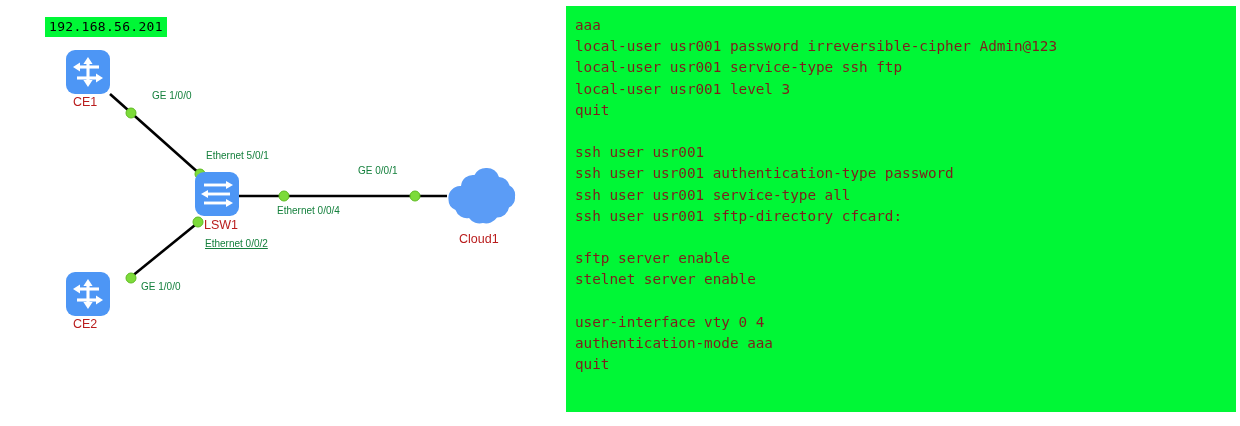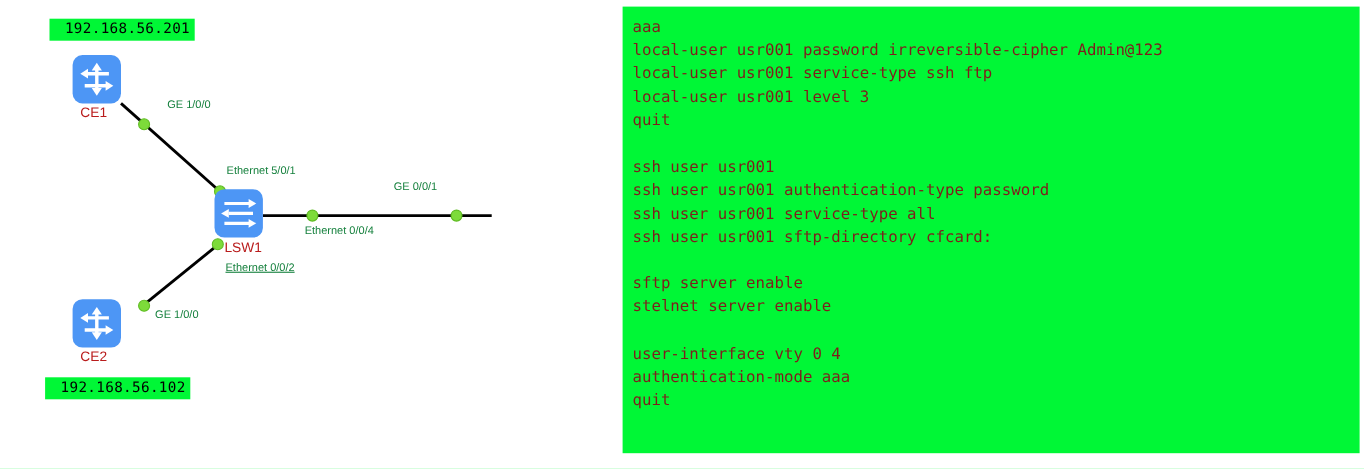--- a/index.html
+++ b/index.html
@@ -34,21 +34,21 @@
   }
 
   .ip-badge {
     position: absolute;
     background: #00f736;
     color: #000000;
     font-family: "DejaVu Sans Mono", "Liberation Mono", monospace;
     font-size: 13px;
     line-height: 17px;
     letter-spacing: 0.3px;
-    padding: 1px 4px 2px 14px;
+    padding: 1px 4px 2px 4px;
     white-space: nowrap;
   }
   #badge-ce1 { left: 45px; top: 17px; }
   #badge-ce2 { left: 41px; top: 343px; }
 
   .device { position: absolute; }
 
   .router-icon, .switch-icon {
     width: 44px;
     height: 44px;
@@ -135,21 +135,20 @@
     <circle cx="131" cy="113" r="5" fill="#7ddb3a" stroke="#5fbc22" stroke-width="1"></circle>
     <circle cx="200" cy="174" r="5" fill="#7ddb3a" stroke="#5fbc22" stroke-width="1"></circle>
     <circle cx="198" cy="222" r="5" fill="#7ddb3a" stroke="#5fbc22" stroke-width="1"></circle>
     <circle cx="131" cy="278" r="5" fill="#7ddb3a" stroke="#5fbc22" stroke-width="1"></circle>
     <circle cx="284" cy="196" r="5" fill="#7ddb3a" stroke="#5fbc22" stroke-width="1"></circle>
     <circle cx="415" cy="196" r="5" fill="#7ddb3a" stroke="#5fbc22" stroke-width="1"></circle>
   </svg>
 
   <div class="ip-badge" id="badge-ce1">192.168.56.201</div>
 
-  <div class="ip-badge" id="badge-ce2">192.168.56.102</div>
 
   <div class="device" id="dev-ce1">
     <div class="router-icon">
       <svg viewBox="0 0 44 44" xmlns="http://www.w3.org/2000/svg">
         <g stroke="#ffffff" stroke-width="3.1" fill="none" stroke-linecap="butt">
           <path d="M22 11 L22 33"></path>
           <path d="M11 17 L33 17"></path>
           <path d="M11 28 L33 28"></path>
         </g>
         <g fill="#ffffff">
@@ -193,20 +192,43 @@
         <g fill="#ffffff">
           <polygon points="38,13 31,9 31,17"></polygon>
           <polygon points="6,22 13,18 13,26"></polygon>
           <polygon points="38,31 31,27 31,35"></polygon>
         </g>
       </svg>
     </div>
     <div class="device-label">LSW1</div>
   </div>
 
+  <div class="device" id="dev-cloud">
+    <div class="cloud-shape">
+      <svg viewBox="0 0 84 66" xmlns="http://www.w3.org/2000/svg">
+        <path fill="#5b9cf6" d="
+          M24,22
+          a12,12 0 0,1 13.5,-11
+          a13,13 0 0,1 12,-7
+          a12.5,12.5 0 0,1 12.5,9
+          a11,11 0 0,1 10.5,8.5
+          a11,11 0 0,1 5.5,11
+          a11.5,11.5 0 0,1 -6,11
+          a12,12 0 0,1 -12,10
+          a13,13 0 0,1 -14,5.5
+          a13,13 0 0,1 -14,-5
+          a12,12 0 0,1 -13.5,-8
+          a11,11 0 0,1 -7,-10.5
+          a11.5,11.5 0 0,1 3.5,-10
+          a11,11 0 0,1 9,-3.5
+          Z"></path>
+      </svg>
+    </div>
+    <div class="device-label">Cloud1</div>
+  </div>
 
   <div class="iface-label" id="if-ce1">GE 1/0/0</div>
 
   <div class="iface-label" id="if-ce2">GE 1/0/0</div>
 
   <div class="iface-label" id="if-lsw1-1">Ethernet 5/0/1</div>
 
   <div class="iface-label" id="if-lsw1-2">Ethernet 0/0/2</div>
 
   <div class="iface-label" id="if-lsw1-4">Ethernet 0/0/4</div>

